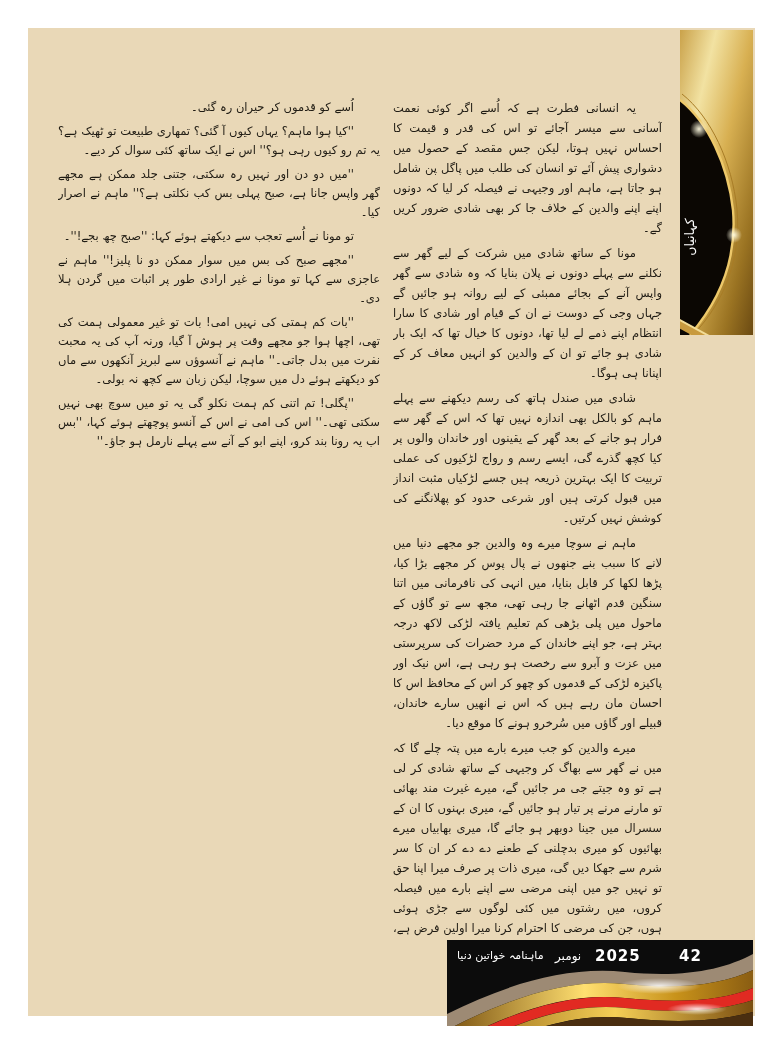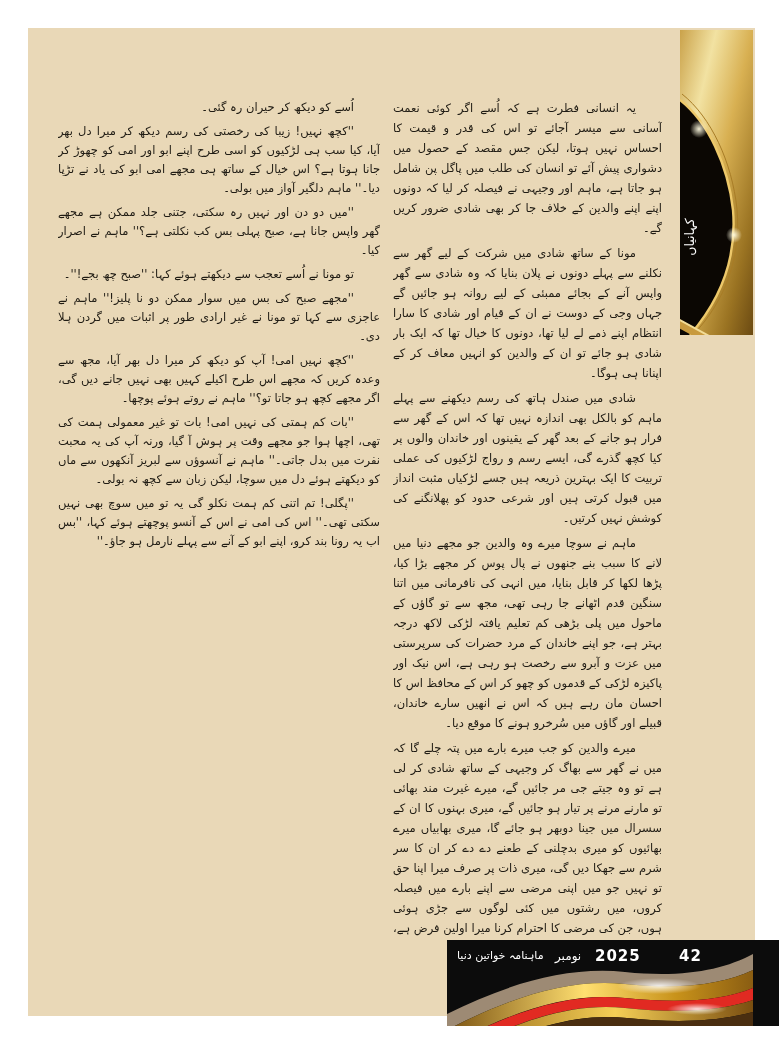--- a/index.html
+++ b/index.html
@@ -10,21 +10,21 @@
        color:#201c14;overflow:hidden;}
   .col-right{left:393px;top:98px;width:269px;height:840px;font-size:11.5px;line-height:20px;}
   .col-left{left:58px;top:98px;width:322px;height:848px;font-size:11.5px;line-height:19px;}
   .para{margin:0 0 5px 0;text-indent:26px;}
   
   .sidebar-art{position:absolute;left:680px;top:30px;width:73px;height:305px;}
   .sidebar-label{position:absolute;left:662px;top:229px;width:56px;height:16px;
       transform:rotate(-90deg);color:#ffffff;font-size:12.5px;text-align:center;
       direction:rtl;letter-spacing:1px;}
   
-  .footer{position:absolute;left:447px;top:940px;width:306px;height:86px;background:#0c0c0c;padding-left:26px;}
+  .footer{position:absolute;left:447px;top:940px;width:306px;height:86px;background:#0c0c0c;}
   .footer-waves{position:absolute;left:0;top:0;width:306px;height:86px;}
   .footer-row{position:absolute;left:0;top:4px;width:100%;height:24px;z-index:2;}
   .footer-row span{position:absolute;color:#ffffff;white-space:nowrap;}
   .f-mag{left:10px;top:5px;font-size:11px;direction:rtl;}
   .f-month{left:108px;top:5px;font-size:12px;direction:rtl;}
   .f-year{left:148px;top:3px;font-size:15px;font-weight:bold;letter-spacing:1px;}
   .f-page{left:232px;top:3px;font-size:15px;font-weight:bold;letter-spacing:1px;}
 </style>
 </head>
 <body>
@@ -35,26 +35,25 @@
 
   <div class="col col-right">
       <p class="para">یہ انسانی فطرت ہے کہ اُسے اگر کوئی نعمت آسانی سے میسر آجائے تو اس کی قدر و قیمت کا احساس نہیں ہوتا، لیکن جس مقصد کے حصول میں دشواری پیش آئے تو انسان کی طلب میں پاگل پن شامل ہو جاتا ہے، ماہم اور وجیہی نے فیصلہ کر لیا کہ دونوں اپنے اپنے والدین کے خلاف جا کر بھی شادی ضرور کریں گے۔</p>
       <p class="para">مونا کے ساتھ شادی میں شرکت کے لیے گھر سے نکلنے سے پہلے دونوں نے پلان بنایا کہ وہ شادی سے گھر واپس آنے کے بجائے ممبئی کے لیے روانہ ہو جائیں گے جہاں وجی کے دوست نے ان کے قیام اور شادی کا سارا انتظام اپنے ذمے لے لیا تھا، دونوں کا خیال تھا کہ ایک بار شادی ہو جائے تو ان کے والدین کو انہیں معاف کر کے اپنانا ہی ہوگا۔</p>
       <p class="para">شادی میں صندل ہاتھ کی رسم دیکھنے سے پہلے ماہم کو بالکل بھی اندازہ نہیں تھا کہ اس کے گھر سے فرار ہو جانے کے بعد گھر کے یقینوں اور خاندان والوں پر کیا کچھ گذرے گی، ایسے رسم و رواج لڑکیوں کی عملی تربیت کا ایک بہترین ذریعہ ہیں جسے لڑکیاں مثبت انداز میں قبول کرتی ہیں اور شرعی حدود کو پھلانگنے کی کوشش نہیں کرتیں۔</p>
       <p class="para">ماہم نے سوچا میرے وہ والدین جو مجھے دنیا میں لانے کا سبب بنے جنھوں نے پال پوس کر مجھے بڑا کیا، پڑھا لکھا کر قابل بنایا، میں انہی کی نافرمانی میں اتنا سنگین قدم اٹھانے جا رہی تھی، مجھ سے تو گاؤں کے ماحول میں پلی بڑھی کم تعلیم یافتہ لڑکی لاکھ درجہ بہتر ہے، جو اپنے خاندان کے مرد حضرات کی سرپرستی میں عزت و آبرو سے رخصت ہو رہی ہے، اس نیک اور پاکیزہ لڑکی کے قدموں کو چھو کر اس کے محافظ اس کا احسان مان رہے ہیں کہ اس نے انھیں سارے خاندان، قبیلے اور گاؤں میں سُرخرو ہونے کا موقع دیا۔</p>
       <p class="para">میرے والدین کو جب میرے بارے میں پتہ چلے گا کہ میں نے گھر سے بھاگ کر وجیہی کے ساتھ شادی کر لی ہے تو وہ جیتے جی مر جائیں گے، میرے غیرت مند بھائی تو مارنے مرنے پر تیار ہو جائیں گے، میری بہنوں کا ان کے سسرال میں جینا دوبھر ہو جائے گا، میری بھابیاں میرے بھائیوں کو میری بدچلنی کے طعنے دے دے کر ان کا سر شرم سے جھکا دیں گی، میری ذات پر صرف میرا اپنا حق تو نہیں جو میں اپنی مرضی سے اپنے بارے میں فیصلہ کروں، میں رشتوں میں کئی لوگوں سے جڑی ہوئی ہوں، جن کی مرضی کا احترام کرنا میرا اولین فرض ہے، یہ سوچ سوچ کر اس کے آنسو تیزی سے بہنے لگے۔</p>
     </div>
 
   <div class="col col-left">
-      <p class="para">اُسے کو دیکھ کر حیران رہ گئی۔</p>
-      <p class="para">''کچھ نہیں! زیبا کی رخصتی کی رسم دیکھ کر میرا دل بھر آیا، کیا سب ہی لڑکیوں کو اسی طرح اپنے ابو اور امی کو چھوڑ کر جانا ہوتا ہے؟ اس خیال کے ساتھ ہی مجھے امی ابو کی یاد نے تڑپا دیا۔'' ماہم دلگیر آواز میں بولی۔</p>
+      <p class="para">اُسے کو قدموں کر حیران رہ گئی۔</p>
+      <p class="para">''کیا ہوا ماہم؟ یہاں کیوں آ گئی؟ تمھاری طبیعت تو ٹھیک ہے؟ یہ تم رو کیوں رہی ہو؟'' اس نے ایک ساتھ کئی سوال کر دیے۔</p>
       <p class="para">''میں دو دن اور نہیں رہ سکتی، جتنی جلد ممکن ہے مجھے گھر واپس جانا ہے، صبح پہلی بس کب نکلتی ہے؟'' ماہم نے اصرار کیا۔</p>
       <p class="para">تو مونا نے اُسے تعجب سے دیکھتے ہوئے کہا: ''صبح چھ بجے!''۔</p>
       <p class="para">''مجھے صبح کی بس میں سوار ممکن دو نا پلیز!'' ماہم نے عاجزی سے کہا تو مونا نے غیر ارادی طور پر اثبات میں گردن ہلا دی۔</p>
-      <p class="para">''کچھ نہیں امی! آپ کو دیکھ کر میرا دل بھر آیا، مجھ سے وعدہ کریں کہ مجھے اس طرح اکیلے کہیں بھی نہیں جانے دیں گی، اگر مجھے کچھ ہو جاتا تو؟'' ماہم نے روتے ہوئے پوچھا۔</p>
       <p class="para">''بات کم ہمتی کی نہیں امی! بات تو غیر معمولی ہمت کی تھی، اچھا ہوا جو مجھے وقت پر ہوش آ گیا، ورنہ آپ کی یہ محبت نفرت میں بدل جاتی۔'' ماہم نے آنسوؤں سے لبریز آنکھوں سے ماں کو دیکھتے ہوئے دل میں سوچا، لیکن زبان سے کچھ نہ بولی۔</p>
       <p class="para">''پگلی! تم اتنی کم ہمت نکلو گی یہ تو میں سوچ بھی نہیں سکتی تھی۔'' اس کی امی نے اس کے آنسو پوچھتے ہوئے کہا، ''بس اب یہ رونا بند کرو، اپنے ابو کے آنے سے پہلے نارمل ہو جاؤ۔''</p>
     </div>
 
   <svg class="sidebar-art" viewBox="0 0 73 305" preserveAspectRatio="none">
     <defs>
       <linearGradient id="goldbg" x1="0" y1="0" x2="1" y2="1">
         <stop offset="0" stop-color="#caa24a"></stop>
         <stop offset="0.25" stop-color="#f2e2a2"></stop>
         <stop offset="0.5" stop-color="#d8b052"></stop>

